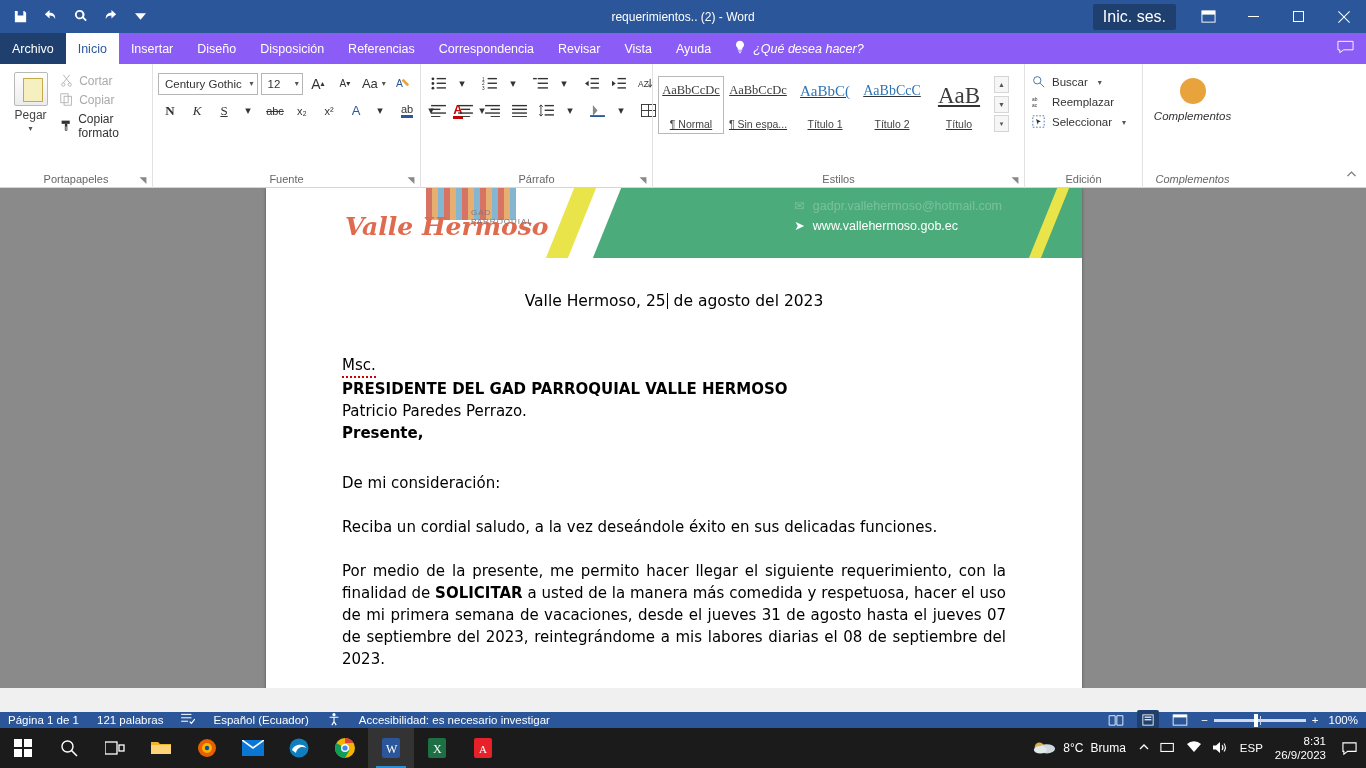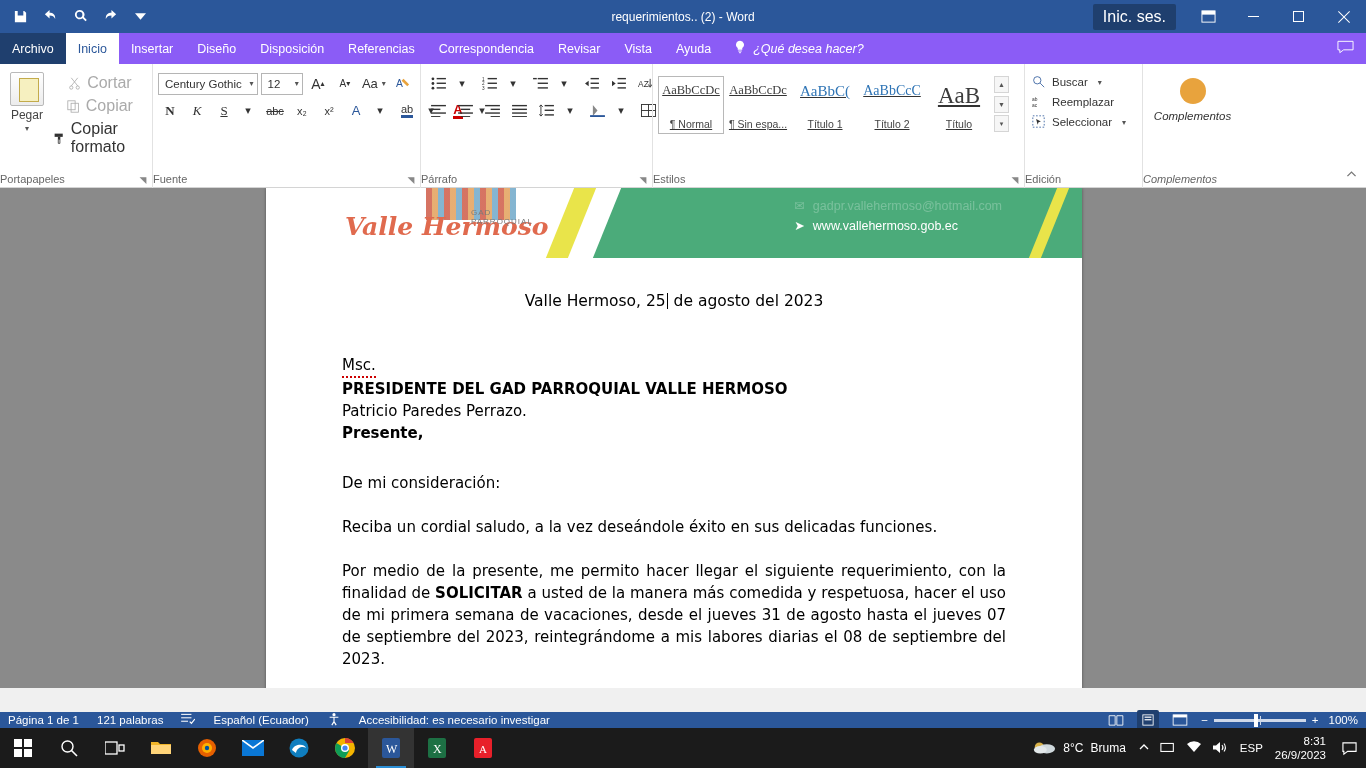--- a/index.html
+++ b/index.html
@@ -54,21 +54,21 @@
   .tabs-right { margin-left: auto; display: flex; align-items: center; padding-right: 12px; }
 
   
   .ribbon {
     height: 124px; background: #fff; border-bottom: 1px solid #d4d4d4;
     display: flex; position: relative; font-size: 11.5px; color: #333;
   }
   .group { position: relative; height: 124px; padding: 4px 5px 0 5px; }
   .group + .group { border-left: 1px solid #e2e2e2; }
   .group-label {
-    position: absolute; bottom: 3px; left: 0; right: 0; text-align: left;
+    position: absolute; bottom: 3px; left: 0; right: 0; text-align: center;
     font-size: 11px; color: #666;
   }
   .dlg-launcher {
     position: absolute; bottom: 2px; right: 3px; width: 12px; height: 12px;
     font-size: 9px; color: #888; display: flex; align-items: center; justify-content: center;
   }
 
   
   .g-clip { width: 152px; display: flex; padding-top: 6px; }
   .paste {
@@ -78,21 +78,21 @@
   .paste-ico {
     width: 34px; height: 34px; border: 1px solid #b9b9b9; border-radius: 2px;
     background: linear-gradient(#fff, #ececec); position: relative;
   }
   .paste-ico:after {
     content: ""; position: absolute; left: 8px; top: 5px; width: 18px; height: 22px;
     background: #f6f0c0; border: 1px solid #c3ab4b;
   }
   .paste-label { font-size: 12px; color: #444; }
   .clip-items { display: flex; flex-direction: column; gap: 5px; padding: 4px 0 0 4px; }
-  .clip-item { display: flex; align-items: center; gap: 5px; font-size: 16px; color: #aaa; justify-content: center; }
+  .clip-item { display: flex; align-items: center; gap: 5px; font-size: 12px; color: #aaa; }
   .clip-item.enabled { color: #333; }
   .mini-ico { width: 14px; height: 14px; display: inline-block; }
 
   
   .g-font { width: 268px; }
   .row { display: flex; align-items: center; gap: 3px; margin-bottom: 4px; }
   .fontbox {
     height: 22px; border: 1px solid #b5b5b5; background: #fff;
     display: flex; align-items: center; padding: 0 3px 0 6px; font-size: 11.5px;
   }

